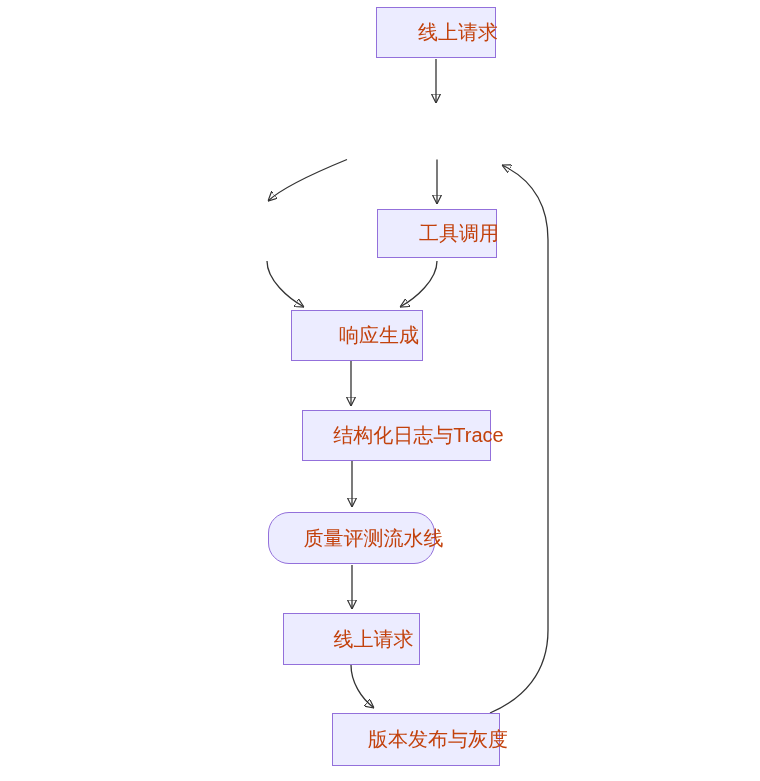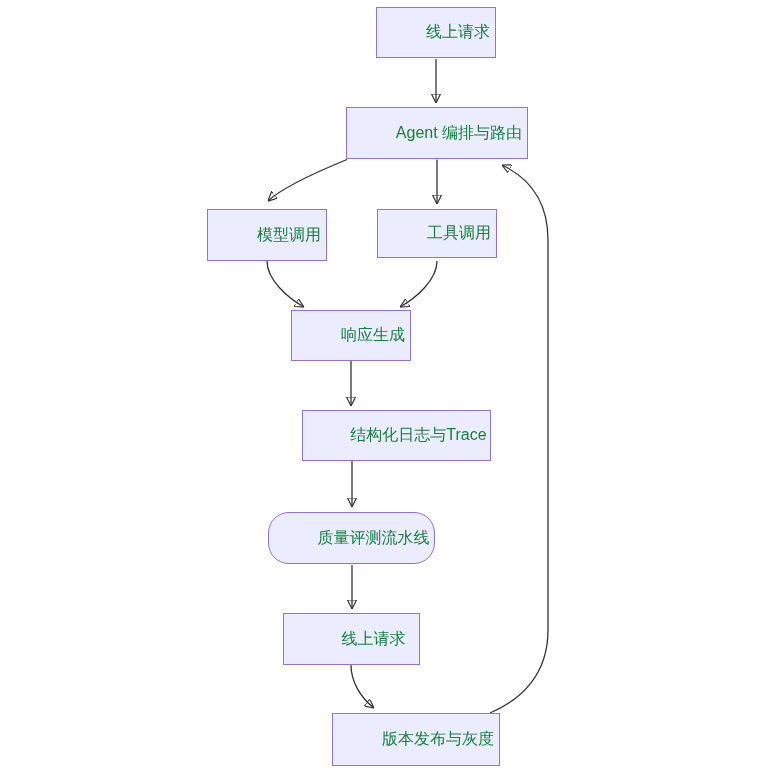--- a/index.html
+++ b/index.html
@@ -25,22 +25,22 @@
   .edges path {
     fill: none;
     stroke: #333333;
     stroke-width: 1.3;
   }
   .node {
     position: absolute;
     box-sizing: border-box;
     background: #ECECFF;
     border: 1px solid #9370DB;
-    color: #15803d;
-    font-size: 16px;
+    color: #c2410c;
+    font-size: 20px;
     display: flex;
     align-items: center;
     justify-content: center;
     text-align: center;
     white-space: nowrap;
     padding-left: 44px;
   }
 </style>
 </head>
 <body>
@@ -60,27 +60,25 @@
     <path d="M437 261 C437 280, 416 298, 400 307" marker-end="url(#arrow)"></path>
     <path d="M351 361 L351 406" marker-end="url(#arrow)"></path>
     <path d="M352 461 L352 507" marker-end="url(#arrow)"></path>
     <path d="M352 565 L352 609" marker-end="url(#arrow)"></path>
     <path d="M351 665 C351 682, 361 698, 374 708" marker-end="url(#arrow)"></path>
     <path d="M490 713 C523 699, 548 673, 548 630 L548 240 C548 199, 527 177, 502 165" marker-end="url(#arrow)"></path>
   </svg>
 
   <div class="node" style="left:376px; top:7px;  width:120px; height:51px;">线上请求</div>
 
-  <div class="node" style="left:346px; top:107px; width:182px; height:52px;">Agent 编排与路由</div>
 
-  <div class="node" style="left:207px; top:209px; width:120px; height:52px;">模型调用</div>
 
   <div class="node" style="left:377px; top:209px; width:120px; height:49px;">工具调用</div>
 
-  <div class="node" style="left:291px; top:310px; width:120px; height:51px;">响应生成</div>
+  <div class="node" style="left:291px; top:310px; width:132px; height:51px;">响应生成</div>
 
   <div class="node" style="left:258px; top:410px; width:189px; height:51px;margin-left:44px;">结构化日志与Trace</div>
 
   <div class="node" style="left:268px; top:512px; width:167px; height:52px;border-radius:21px;">质量评测流水线</div>
 
   <div class="node" style="left:283px; top:613px; width:137px; height:52px;">线上请求</div>
 
   <div class="node" style="left:332px; top:713px; width:168px; height:53px;">版本发布与灰度</div>
 
 </div>

